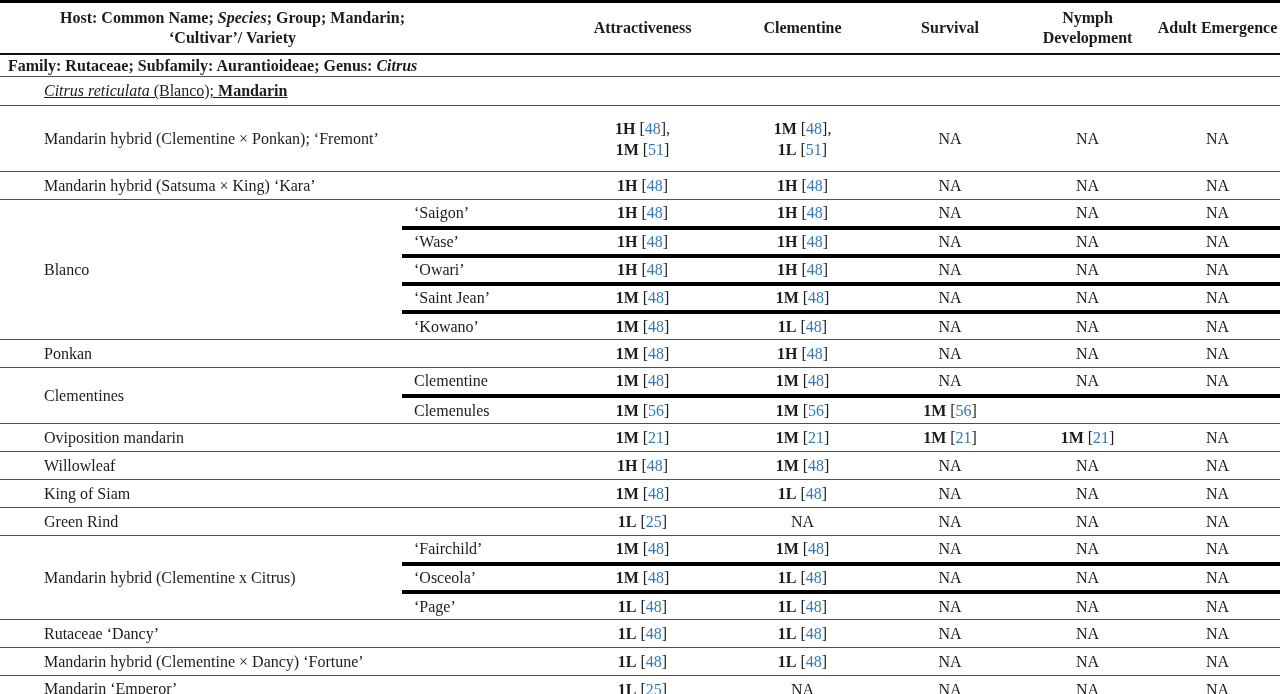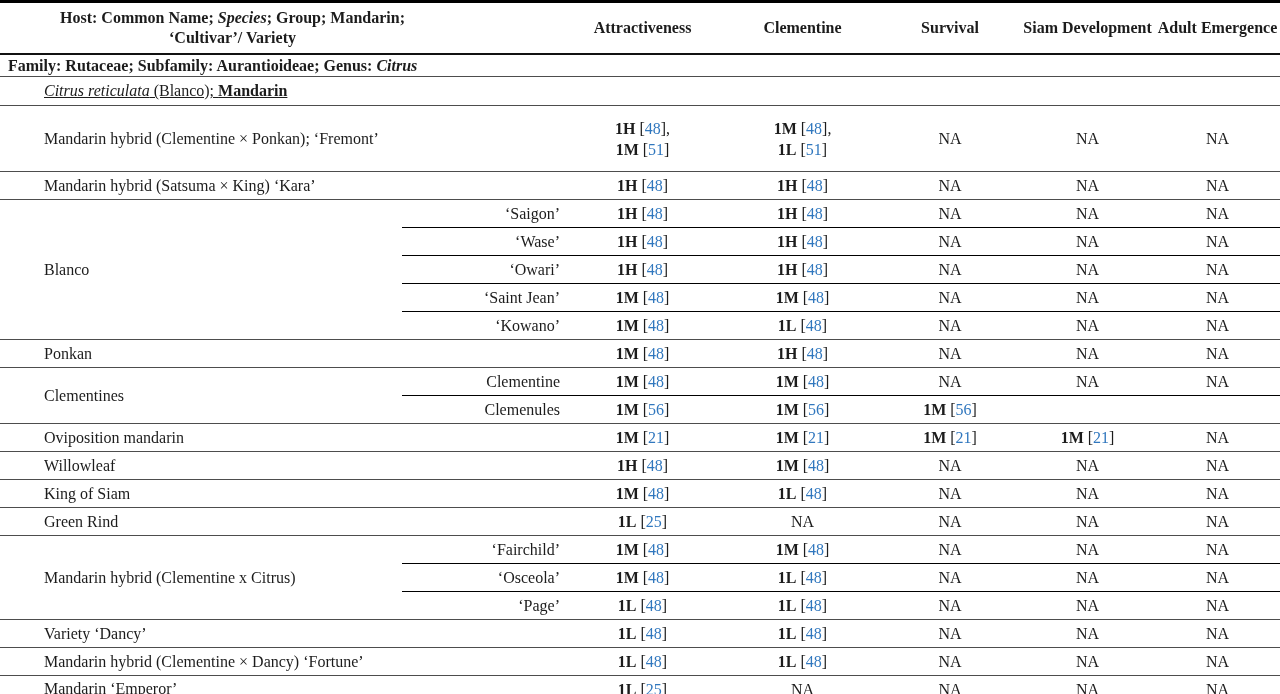--- a/index.html
+++ b/index.html
@@ -11,24 +11,24 @@
      overflow:hidden;white-space:nowrap;}
   tr{height:28px;}
   tr.head{height:52px;}
   tr.head td{border-bottom:2px solid #111;font-weight:bold;text-align:center;
              white-space:normal;line-height:1.22;}
   td.hosthead{padding-right:95px;}
   tr.famrow{height:23px;}
   tr.sprow{height:29px;text-decoration:underline;}
   tr.tall{height:66px;}
   tr.rowline td{border-top:1px solid #4d4d4d;}
-  tr.subline td{border-top:1px solid #000000;}
+  tr.subline td{border-top:4px solid #000000;}
   td.host{padding-left:44px;text-align:left;}
   td.fam{padding-left:8px;text-align:left;font-weight:bold;}
-  td.cult{padding-left:12px;text-align:right;}
+  td.cult{padding-left:12px;text-align:left;}
   td.val{text-align:center;}
   .vline{line-height:21px;}
   .vline b{font-weight:bold;}
   .ref{color:#3077be;cursor:pointer;}
   .it{font-style:italic;}
   .bd{font-weight:bold;}
 </style>
 </head>
 <body>
 
@@ -44,21 +44,21 @@
   </colgroup>
   <thead>
     <tr class="head">
       <td class="hosthead" colspan="2">
         <div><span>Host: Common Name; </span><span class="it">Species</span><span>; Group; Mandarin;</span></div>
         <div>‘Cultivar’/ Variety</div>
       </td>
       <td>Attractiveness</td>
       <td>Clementine</td>
       <td>Survival</td>
-      <td>Siam Development</td>
+      <td>Nymph Development</td>
       <td>Adult Emergence</td>
     </tr>
   </thead>
   <tbody id="tbody">
     <tr class="famrow">
       <td class="fam" colspan="7"><span>Family: Rutaceae; Subfamily: Aurantioideae; Genus: </span><span class="it">Citrus</span></td>
     </tr>
     <tr class="sprow rowline">
       <td class="host" colspan="7"><span class="it">Citrus reticulata</span><span> (Blanco); </span><span class="bd">Mandarin</span></td>
     </tr>
@@ -363,21 +363,21 @@
           <div class="vline">NA</div>
         </td>
         <td class="val">
           <div class="vline">NA</div>
         </td>
         <td class="val">
           <div class="vline">NA</div>
         </td>
       </tr>
       <tr class="rowline">
-        <td class="host" colspan="2">Variety ‘Dancy’</td>
+        <td class="host" colspan="2">Rutaceae ‘Dancy’</td>
         <td class="val">
           <div class="vline"><b>1L</b> [<span class="ref" style="color: rgb(48, 119, 190);">48</span>]</div>
         </td>
         <td class="val">
           <div class="vline"><b>1L</b> [<span class="ref" style="color: rgb(48, 119, 190);">48</span>]</div>
         </td>
         <td class="val">
           <div class="vline">NA</div>
         </td>
         <td class="val">

